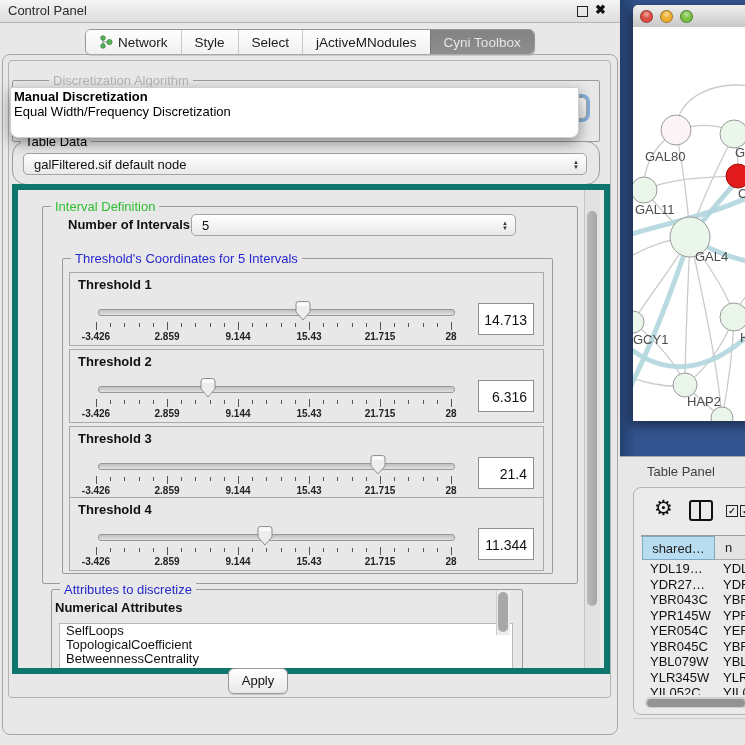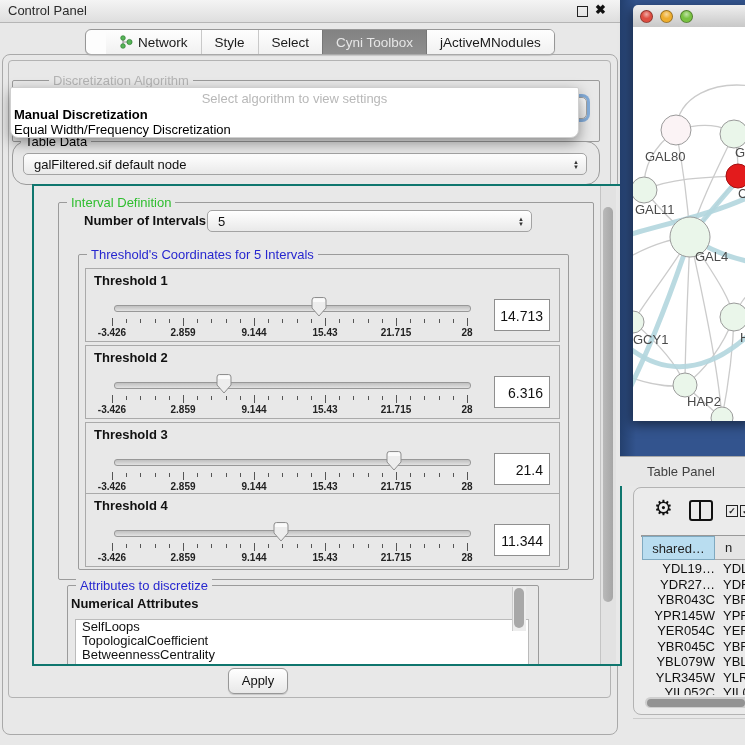--- a/index.html
+++ b/index.html
@@ -12,21 +12,21 @@
     background:linear-gradient(#f4f4f4,#dedede);border-bottom:1px solid #b5b5b5;}
   #titlebar .t{position:absolute;left:8px;top:3px;font-size:13px;color:#2b2b2b;}
   #float-ic{position:absolute;left:577px;top:6px;width:9px;height:9px;border:1.6px solid #222;}
   #close-ic{position:absolute;left:595px;top:2px;font-size:13px;font-weight:bold;color:#111;}
 
   
   .seg{display:flex;border:1px solid #979797;border-radius:6px;background:#fdfdfd;
        overflow:hidden;height:24px;box-shadow:0 1px 1px rgba(0,0,0,.15);}
   .seg .it{display:flex;align-items:center;padding:0 13px;font-size:13.5px;color:#1a1a1a;
        border-left:1px solid #c9c9c9;background:linear-gradient(#fefefe,#f1f1f1);cursor:default;}
-  .seg .it:first-child{border-left:none;margin-left:20px;}
+  .seg .it:first-child{border-left:none;}
   .seg .it.sel{background:linear-gradient(#828282,#8f8f8f);color:#e6e6e6;border-left-color:#777;}
   .seg .it.sel + .it{border-left-color:#777;}
   #topTabs{left:85px;top:29px;}
   #bottomTabs{left:120px;top:703px;}
 
   
   #outerPanel{left:2px;top:54px;width:614px;height:679px;border:1px solid #a9a9a9;border-radius:8px;}
   #innerPanel{left:8px;top:60px;width:601px;height:636px;border:1px solid #b3b3b3;border-radius:4px;}
 
   .group{border:1px solid #9b9b9b;border-radius:2px;}
@@ -45,22 +45,22 @@
 
   
   #popup{left:10px;top:87px;width:567px;height:49px;background:#fff;
      border:1px solid #cfcfcf;border-radius:2px 2px 8px 8px;
      box-shadow:0 5px 14px rgba(0,0,0,.4);z-index:30;}
   #popup .prompt{text-align:center;font-size:13px;color:#b8b8b8;padding-top:3px;height:15px;}
   #popup .pit{font-size:13px;color:#000;padding:1px 0 0 3px;height:14px;}
   #popup .pit.b{font-weight:bold;}
 
   
-  #scrollpane{left:12px;top:184px;width:586px;height:478px;border:2px solid #0f766e;
-     overflow:hidden;background:#e8e8e8;margin-left:20px;}
+  #scrollpane{left:12px;top:184px;width:586px;height:478px;border:6px solid #0f766e;
+     overflow:hidden;background:#e8e8e8;}
   .vsb{position:absolute;background:#e2e2e2;border-left:1px solid #c4c4c4;}
   .vsb .thumb{position:absolute;left:2px;width:10px;border-radius:6px;
      background:linear-gradient(90deg,#b9b9b9,#a6a6a6);}
 
   
   .thpanel{position:absolute;left:6px;width:473px;height:72px;border:1px solid #aaa;background:#e8e8e8;}
   .thpanel .tt{position:absolute;left:8px;top:4px;font-size:13px;font-weight:bold;color:#111;}
   .track{position:absolute;left:28px;top:36px;width:355px;height:5px;border:1px solid #989898;
      border-radius:3px;background:linear-gradient(#c0c0c0,#e2e2e2);}
   .thumbsvg{position:absolute;top:27px;z-index:3;}
@@ -106,21 +106,21 @@
   #splitIc:after{content:"";position:absolute;left:8px;top:0;width:2.4px;height:17px;background:#111;}
   .cbIc{position:absolute;top:17px;width:10px;height:10px;border:1.6px solid #222;font-size:9px;
      line-height:10px;text-align:center;color:#222;font-weight:bold;}
   #tbl{position:absolute;left:7px;top:47px;width:140px;background:#fff;border:1px solid #999;}
   .hcell{position:absolute;top:0;height:24px;font-size:13px;color:#222;text-align:center;
      line-height:24px;box-sizing:border-box;border-right:1px solid #9fb7c4;}
   .hc1{left:0;width:73px;background:#b9ddf0;border:1px solid #7fa9c0;}
   .hc2{left:73px;width:67px;background:#e4e4e4;border-bottom:1px solid #aaa;text-align:left;padding-left:10px;}
   #rows{position:absolute;left:0;top:25px;width:140px;height:134px;overflow:hidden;}
   .trow{height:15.5px;line-height:15.5px;font-size:13px;color:#111;display:flex;}
-  .trow .c1{width:73px;padding-left:8px;box-sizing:border-box;text-align:right;}
+  .trow .c1{width:73px;padding-left:8px;box-sizing:border-box;}
   .trow .c2{width:67px;padding-left:8px;box-sizing:border-box;}
   #hsb{position:absolute;left:3px;top:161px;width:134px;height:11px;border-radius:6px;background:#cfcfcf;}
   #hsb .thumb{position:absolute;left:2px;top:1.5px;width:98px;height:8px;border-radius:5px;background:#939393;}
   #tpDivider{left:633px;top:718px;width:112px;height:1px;background:#cccccc;}
 </style>
 </head>
 <body>
 
 <div id="root">
 
@@ -142,43 +142,42 @@
           </svg>
         </span>
         <span>Network</span>
       </div>
       <div class="it">
         <span>Style</span>
       </div>
       <div class="it">
         <span>Select</span>
       </div>
+      <div class="it">
+        <span>jActiveMNodules</span>
+      </div>
       <div class="it sel">
         <span>Cyni Toolbox</span>
-      </div>
-      <div class="it">
-        <span>jActiveMNodules</span>
       </div>
     </div>
 
   <div id="outerPanel" class="abs"></div>
   <div id="innerPanel" class="abs"></div>
 
   <div class="abs group" style="left:12px;top:80px;width:586px;height:60px;">
     <span class="gtitle gray">Discretization Algorithm</span>
     <div class="combo focused" style="left:10px;top:16px;width:564px;">
       <span class="arr">
           <span>▲</span>
           <span>▼</span>
         </span>
     </div>
   </div>
 
   <div id="popup" class="abs">
-    <div class="prompt">Select algorithm to view settings</div>
     <div class="pit b">Manual Discretization</div>
     <div class="pit">Equal Width/Frequency Discretization</div>
   </div>
 
   <div class="abs group" style="left:12px;top:141px;width:586px;height:42px;border-radius:14px;">
     <span class="gtitle">Table Data</span>
     <div class="combo" style="left:10px;top:11px;width:564px;">
       <span>galFiltered.sif default node</span>
       <span class="arr">
           <span>▲</span>

